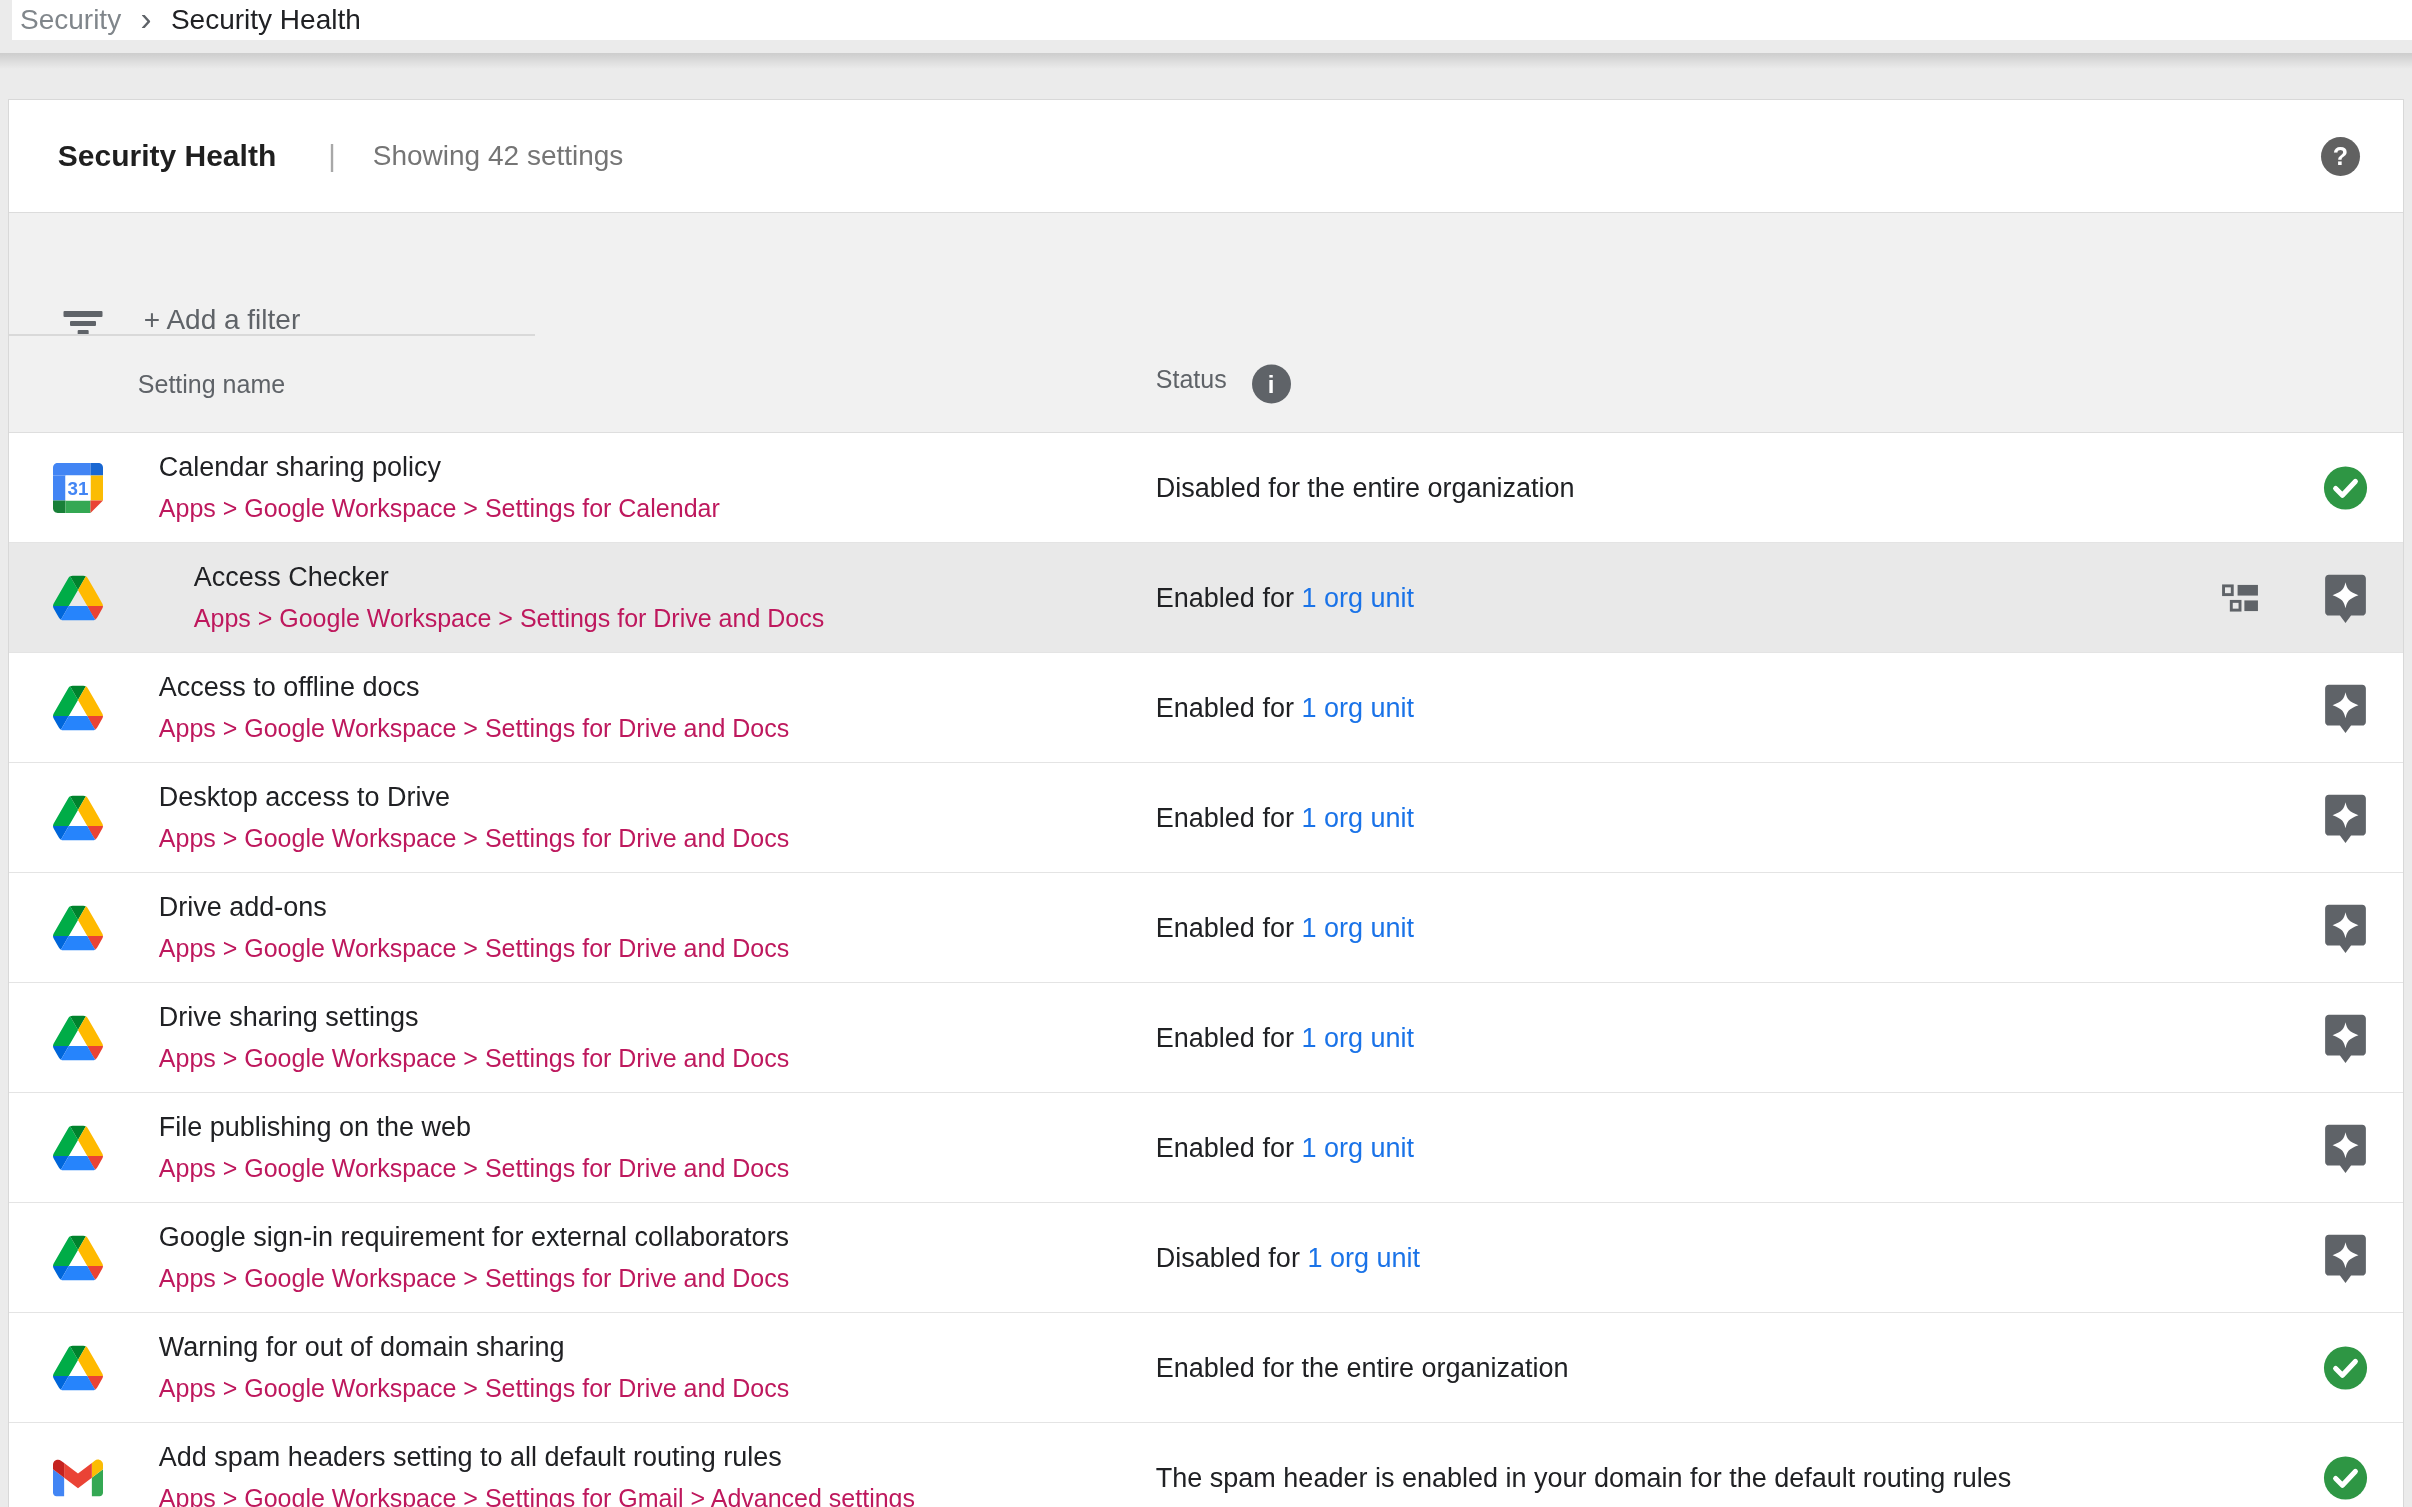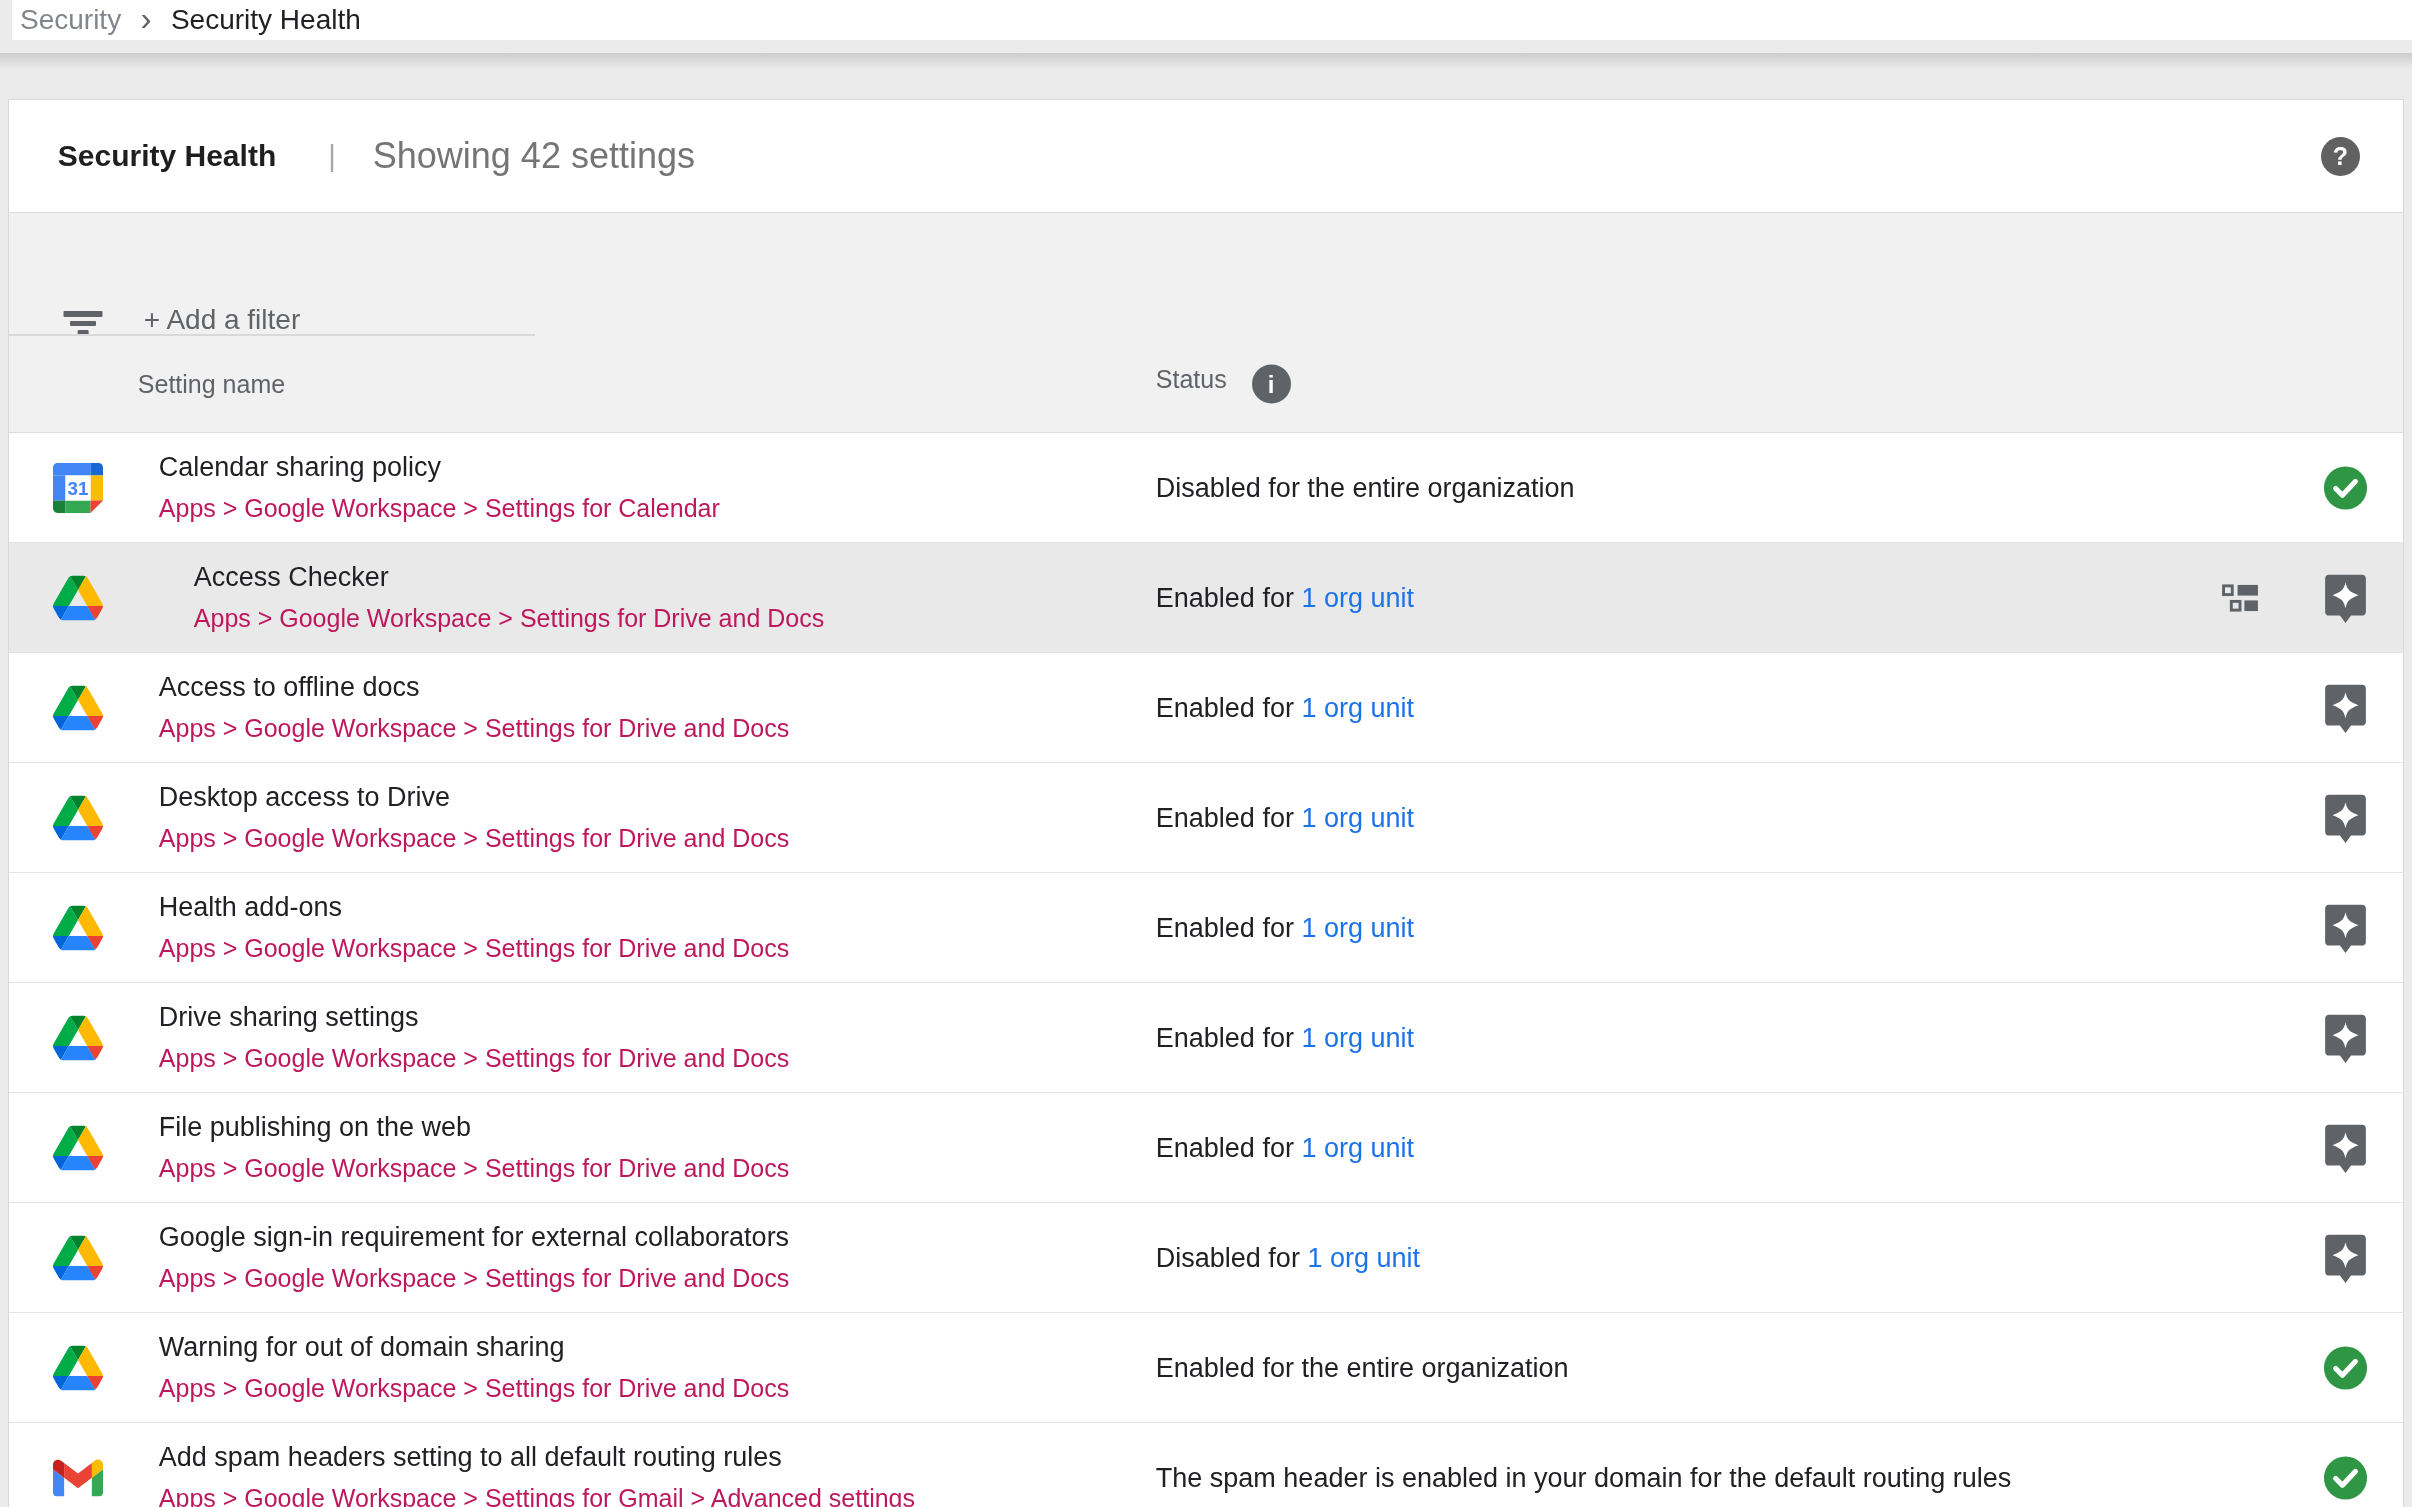--- a/index.html
+++ b/index.html
@@ -35,21 +35,21 @@
     overflow:hidden;
   }
 
   
   .card-titlebar {
     height:113px; display:flex; align-items:center; padding-left:49px;
     background:#ffffff; border-bottom:1.9px solid #dcdcdc; position:relative;
   }
   .card-title { font-size:30px; font-weight:bold; color:#1f1f1f; }
   .title-sep { font-size:29px; color:#a8a8a8; margin:0 37px 0 52px; font-weight:normal; }
-  .card-subtitle { font-size:36px; color:#757575; }
+  .card-subtitle { font-size:28px; color:#757575; }
   .help-icon {
     position:absolute; right:43px; top:37px; width:39px; height:39px;
     background:#616161; border-radius:50%; color:#fff;
     display:flex; align-items:center; justify-content:center;
     font-size:25px; font-weight:bold; cursor:pointer;
   }
 
   
   .gray-section { background:#f1f1f1; position:relative; }
   .filter-row { height:123px; display:flex; align-items:flex-end; padding-left:55px; position:relative; }
@@ -255,21 +255,21 @@
           <svg viewBox="0 0 87.3 78">
             <path fill="#0066da" d="m6.6 66.85 3.85 6.65c.8 1.4 1.95 2.5 3.3 3.3l13.75-23.8h-27.5c0 1.55.4 3.1 1.2 4.5z"></path>
             <path fill="#00ac47" d="m43.65 25-13.75-23.8c-1.35.8-2.5 1.9-3.3 3.3l-25.4 44a9.06 9.06 0 0 0-1.2 4.5h27.5z"></path>
             <path fill="#ea4335" d="m73.55 76.8c1.35-.8 2.5-1.9 3.3-3.3l1.6-2.75 7.65-13.25c.8-1.4 1.2-2.95 1.2-4.5h-27.5l5.85 11.5z"></path>
             <path fill="#00832d" d="m43.65 25 13.75-23.8c-1.35-.8-2.9-1.2-4.5-1.2h-18.5c-1.6 0-3.15.45-4.5 1.2z"></path>
             <path fill="#2684fc" d="m59.8 53h-32.3l-13.75 23.8c1.35.8 2.9 1.2 4.5 1.2h50.8c1.6 0 3.15-.45 4.5-1.2z"></path>
             <path fill="#ffba00" d="m73.4 26.5-12.7-22c-.8-1.4-1.95-2.5-3.3-3.3l-13.75 23.8 16.15 28h27.45c0-1.55-.4-3.1-1.2-4.5z"></path>
           </svg>
         </span>
         <div class="row-text">
-          <div class="row-name">Health add-ons</div>
+          <div class="row-name">Drive add-ons</div>
           <div class="row-path">Apps &gt; Google Workspace &gt; Settings for Drive and Docs</div>
         </div>
         <div class="row-status"><span class="status-text">Enabled for </span><a class="status-link">1 org unit</a></div>
         <span class="trail-icon badge">
           <svg viewBox="0 0 48 54">
             <path fill="#5f6368" d="M6 2h36c2.2 0 4 1.8 4 4v36c0 2.2-1.8 4-4 4H30l-6 8-6-8H6c-2.2 0-4-1.8-4-4V6c0-2.2 1.8-4 4-4z"></path>
             <path fill="#ffffff" d="M24 10c1.6 7.2 3.2 10 14 14-10.8 4-12.4 6.8-14 14-1.6-7.2-3.2-10-14-14 10.8-4 12.4-6.8 14-14z"></path>
           </svg>
         </span>
       </div>

